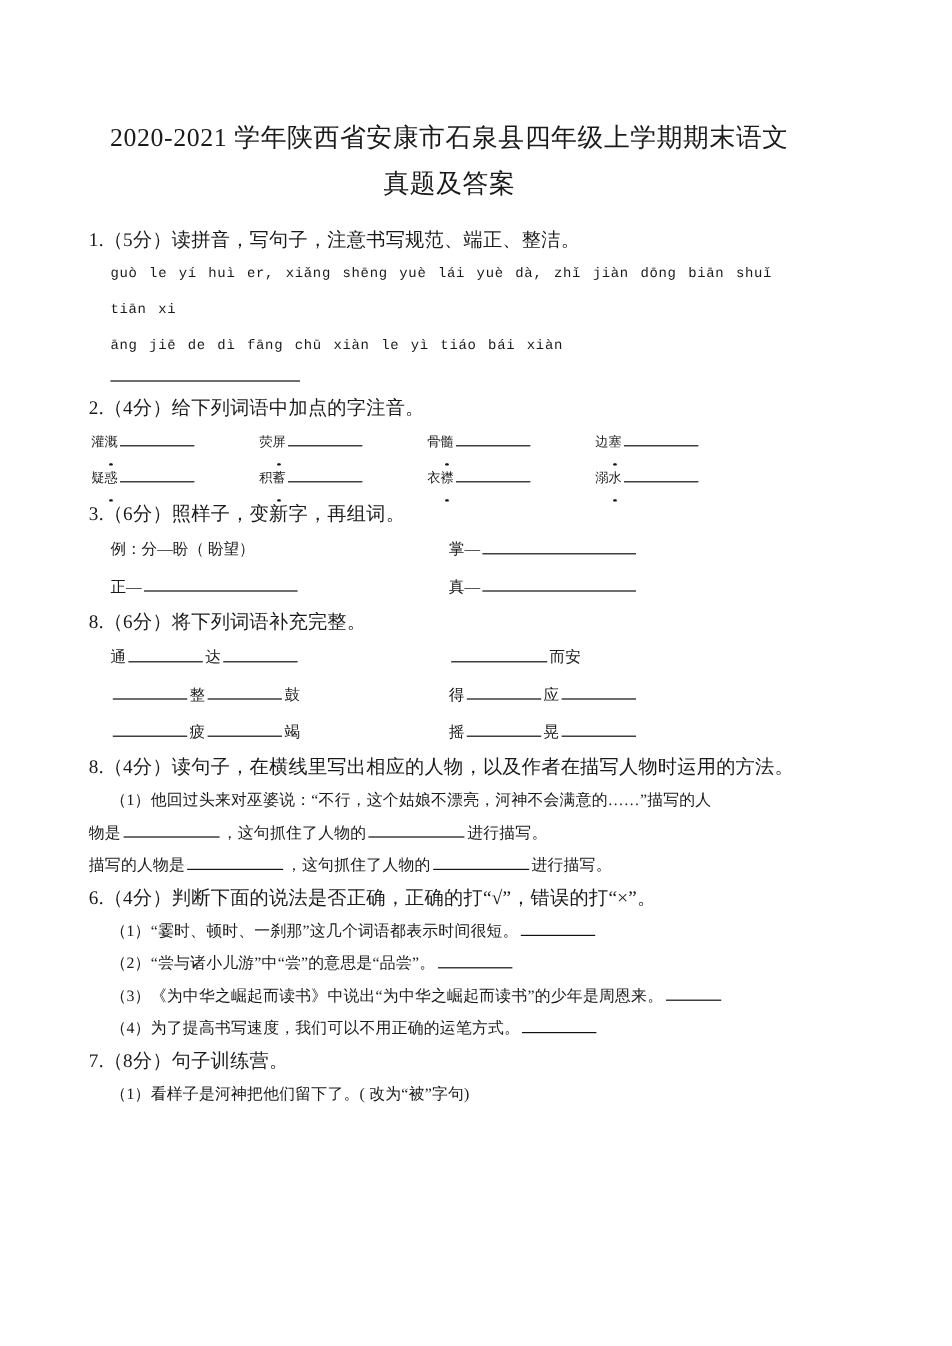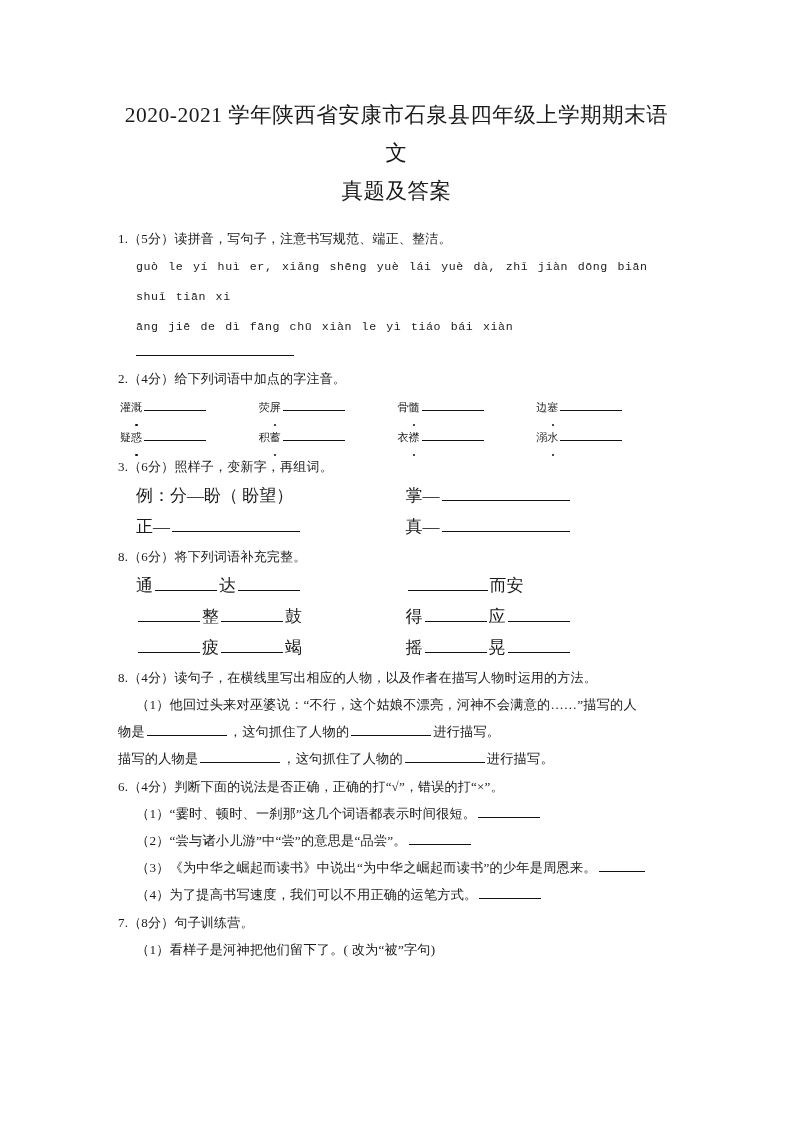--- a/index.html
+++ b/index.html
@@ -12,37 +12,37 @@
     height: 1122px;
     font-family: "Liberation Serif", "DejaVu Serif", serif;
     color: #1a1a1a;
     overflow: hidden;
   }
   .page {
     position: relative;
     width: 793px;
     height: 791px;
     box-sizing: border-box;
-    padding: 96px 118px 0 118px;
+    padding: 96px 118px 0 74px;
   }
 
   
   .doc-title {
     text-align: center;
     font-size: 21.5px;
     line-height: 38px;
     letter-spacing: 0.5px;
     font-weight: normal;
     margin: 0 0 16px 0;
   }
 
   
   .q-block { margin-bottom: 2px; }
   .q-stem {
-    font-size: 13px;
+    font-size: 16px;
     line-height: 26px;
     letter-spacing: 0.2px;
     white-space: nowrap;
   }
   .sub {
     font-size: 13.2px;
     line-height: 27px;
     letter-spacing: 0.2px;
   }
   .indent1 { margin-left: 18px; }
@@ -97,21 +97,21 @@
   .row4 {
     display: flex;
     font-size: 11px;
     line-height: 30px;
     margin-left: 2px;
   }
   .row4 > div { width: 140px; white-space: nowrap; }
 
   .row2 {
     display: flex;
-    font-size: 17px;
+    font-size: 13px;
     line-height: 31px;
     margin-left: 18px;
   }
   .row2 > div { width: 282px; white-space: nowrap; }
   .nowrap { white-space: nowrap; }
 </style>
 </head>
 <body>
 
 <div class="page">

